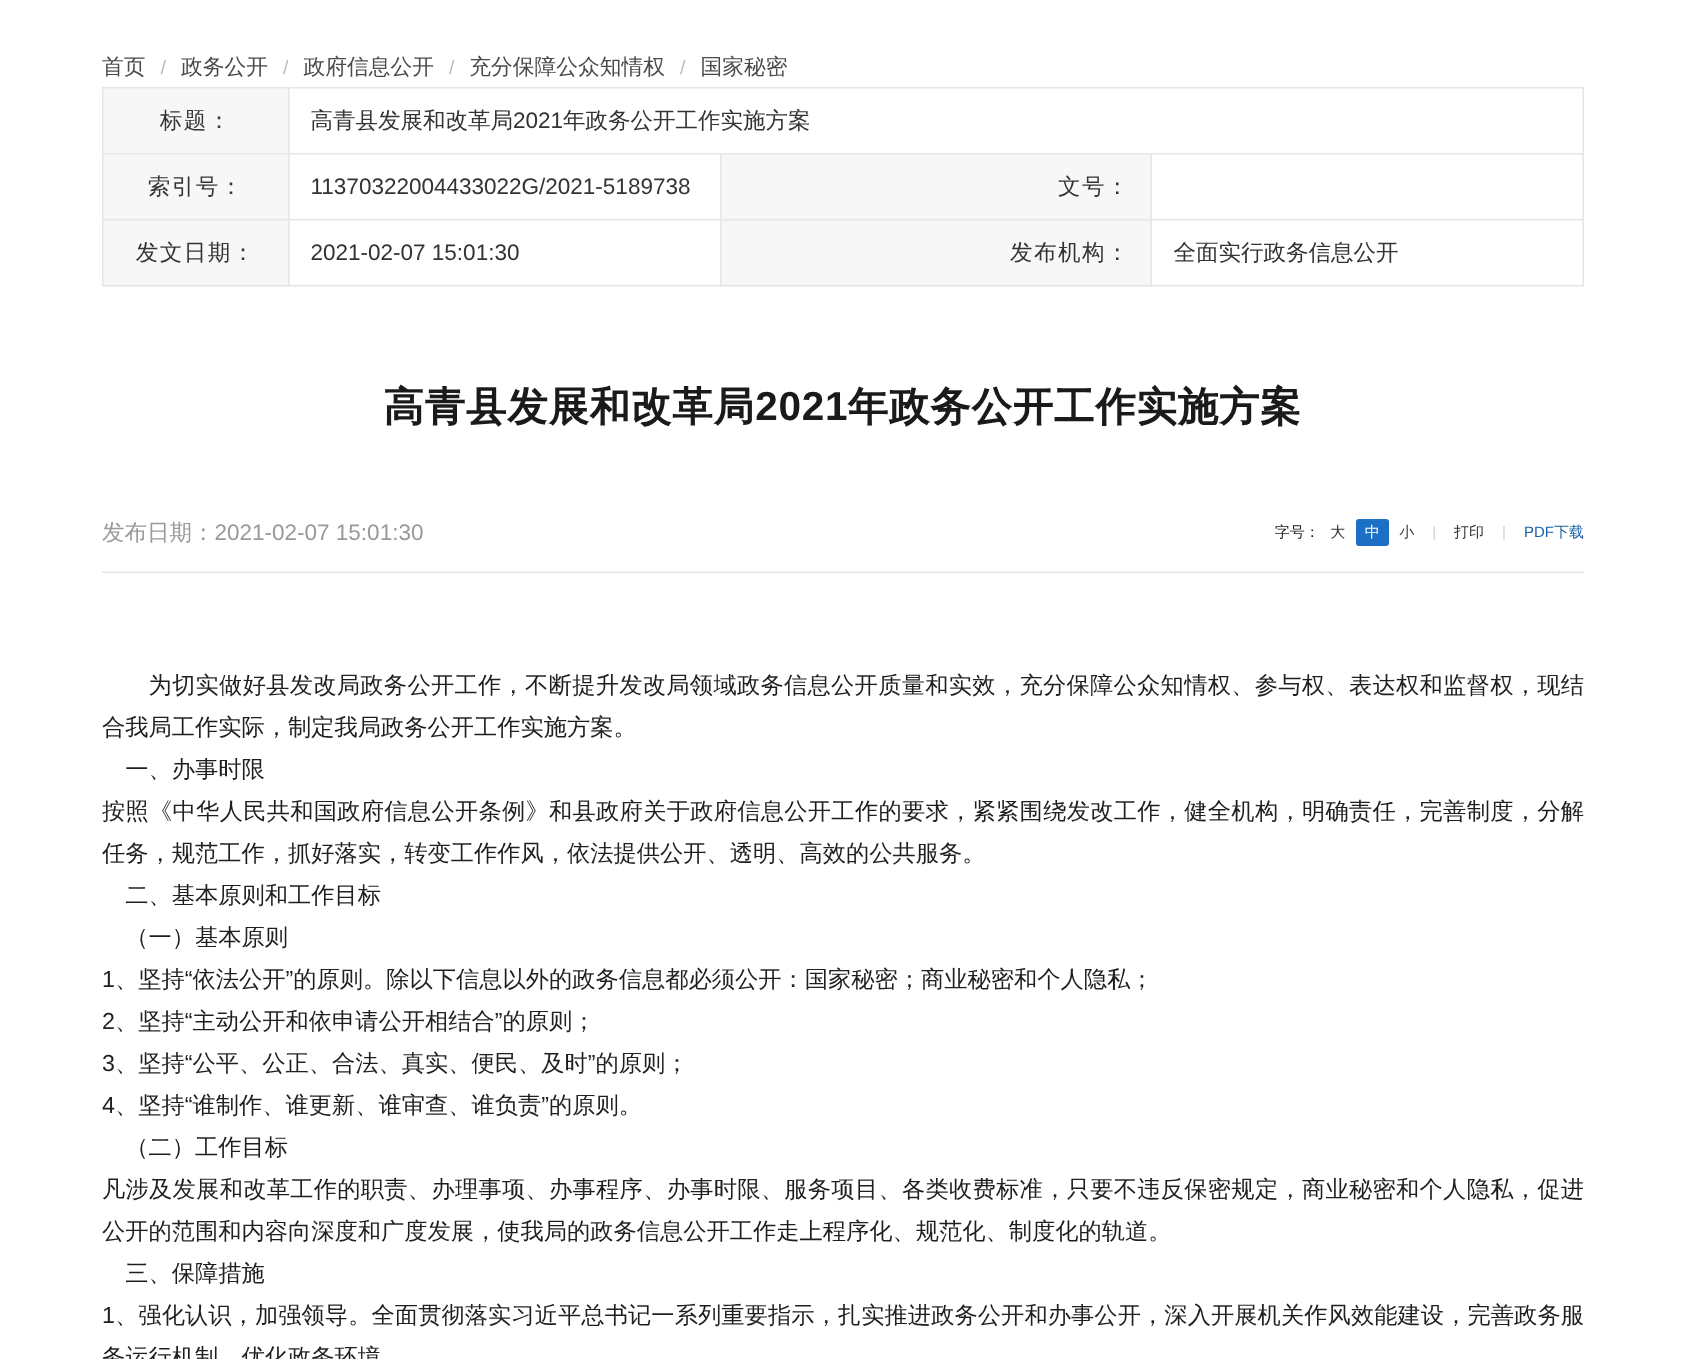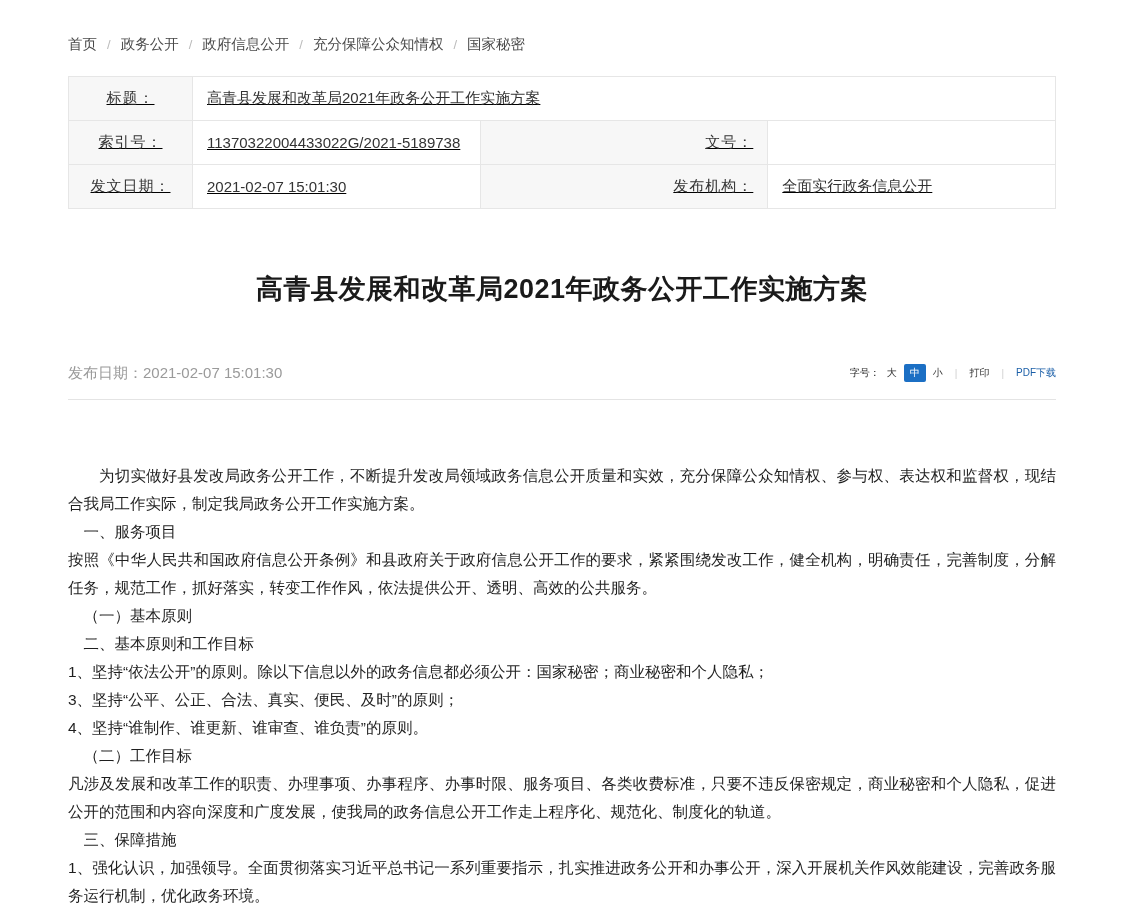--- a/index.html
+++ b/index.html
@@ -38,22 +38,21 @@
     margin: 0 10px;
     font-size: 13px;
   }
 
   
   .info-table {
     width: 100%;
     border-collapse: collapse;
     border: 1px solid #e2e2e2;
     table-layout: fixed;
-    margin-top: 24px;
-    text-decoration: underline;
+    margin-top: 6px;
   }
   .info-table td {
     border: 1px solid #e6e6e6;
     height: 44px;
     font-size: 15px;
     color: #333;
     padding: 6px 14px;
     vertical-align: middle;
   }
   .info-table td.label {
@@ -191,25 +190,26 @@
         <span class="fs">小</span>
         <span class="divider">|</span>
         <a href="#" class="print">打印</a>
         <span class="divider">|</span>
         <a href="#" class="link">PDF下载</a>
       </div>
     </div>
 
     <div class="doc-body">
       <p class="indent2">为切实做好县发改局政务公开工作，不断提升发改局领域政务信息公开质量和实效，充分保障公众知情权、参与权、表达权和监督权，现结合我局工作实际，制定我局政务公开工作实施方案。</p>
-      <p class="indent1">一、服务项目</p>
+      <p class="indent1">一、办事时限</p>
       <p>按照《中华人民共和国政府信息公开条例》和县政府关于政府信息公开工作的要求，紧紧围绕发改工作，健全机构，明确责任，完善制度，分解任务，规范工作，抓好落实，转变工作作风，依法提供公开、透明、高效的公共服务。</p>
+      <p class="indent1">二、基本原则和工作目标</p>
       <p class="indent1">（一）基本原则</p>
-      <p class="indent1">二、基本原则和工作目标</p>
       <p>1、坚持“依法公开”的原则。除以下信息以外的政务信息都必须公开：国家秘密；商业秘密和个人隐私；</p>
+      <p>2、坚持“主动公开和依申请公开相结合”的原则；</p>
       <p>3、坚持“公平、公正、合法、真实、便民、及时”的原则；</p>
       <p>4、坚持“谁制作、谁更新、谁审查、谁负责”的原则。</p>
       <p class="indent1">（二）工作目标</p>
       <p>凡涉及发展和改革工作的职责、办理事项、办事程序、办事时限、服务项目、各类收费标准，只要不违反保密规定，商业秘密和个人隐私，促进公开的范围和内容向深度和广度发展，使我局的政务信息公开工作走上程序化、规范化、制度化的轨道。</p>
       <p class="indent1">三、保障措施</p>
       <p>1、强化认识，加强领导。全面贯彻落实习近平总书记一系列重要指示，扎实推进政务公开和办事公开，深入开展机关作风效能建设，完善政务服务运行机制，优化政务环境。</p>
       <p>2、科学安排，注重效果。继续紧紧围绕政务公开和政府信息公开工作重点，加强对政务公开日常工作的管理和引导。</p>
 
     </div>
 

